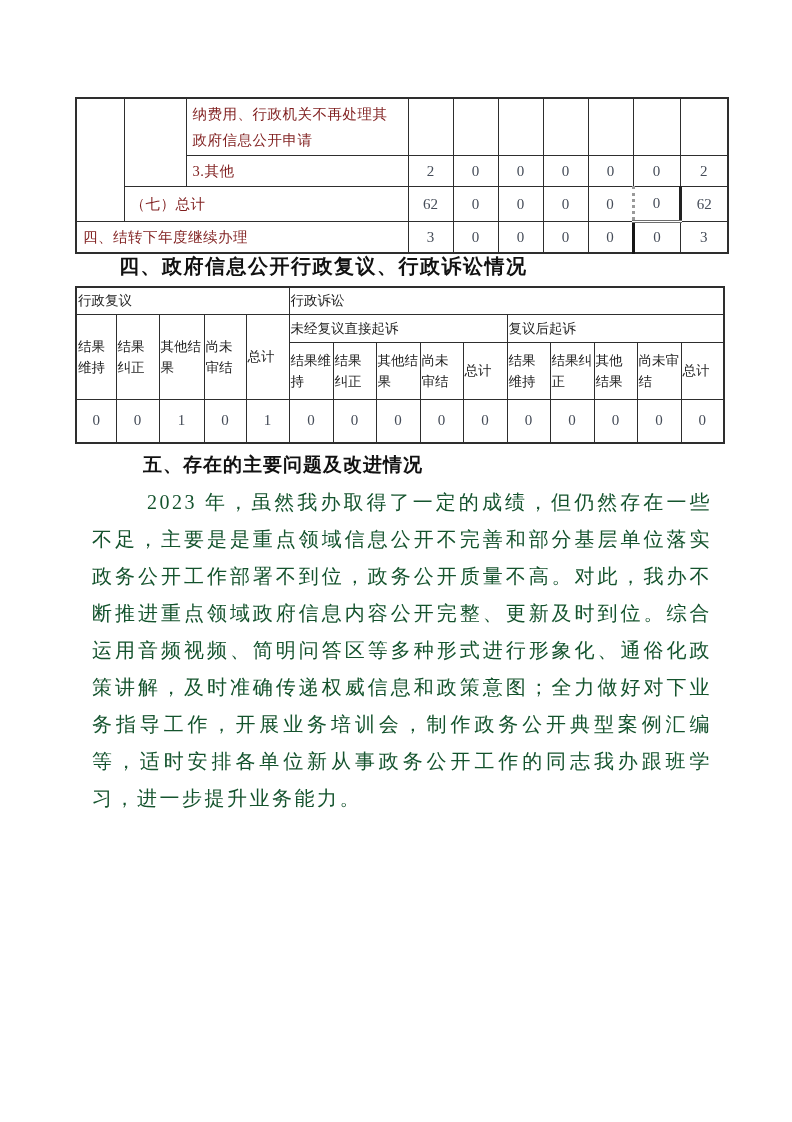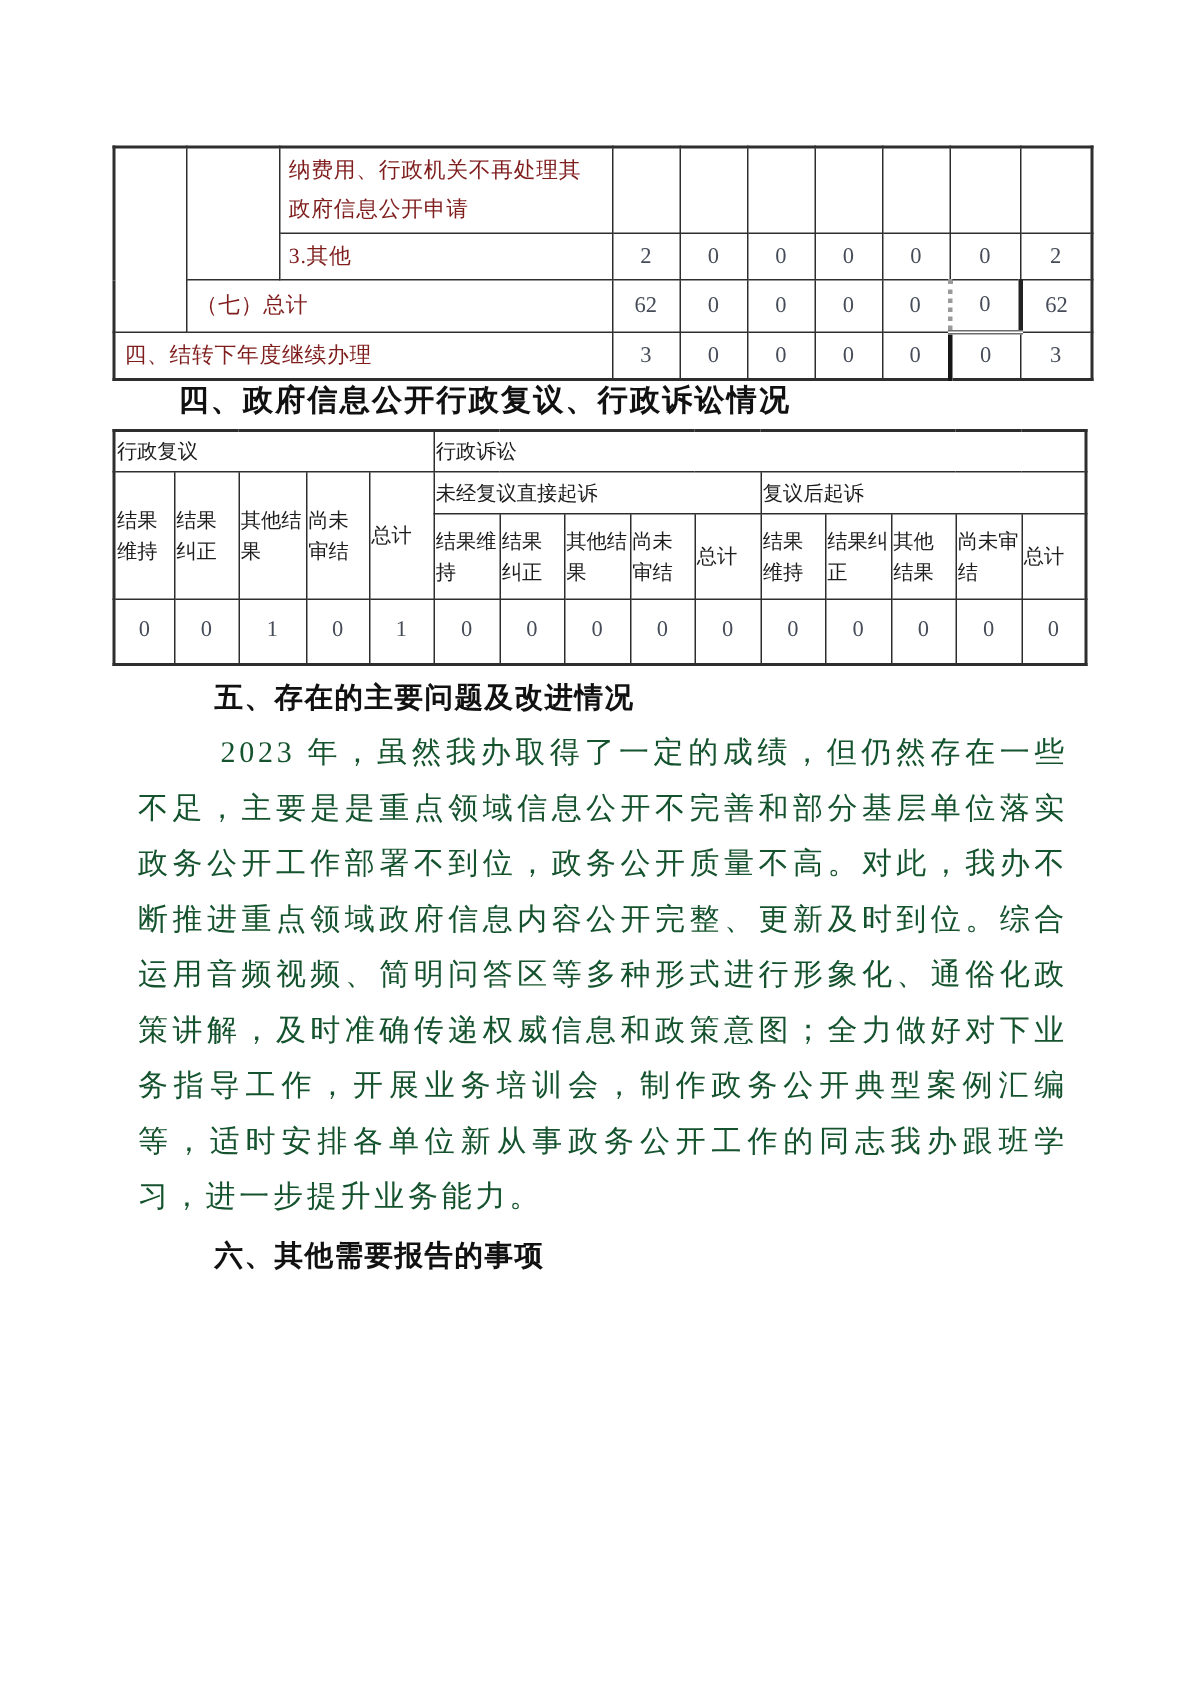--- a/index.html
+++ b/index.html
@@ -209,15 +209,14 @@
       <td class="num">0</td>
       <td class="num">0</td>
       <td class="num">0</td>
     </tr>
   </tbody>
     </table>
 
   <div class="heading h5">五、存在的主要问题及改进情况</div>
   <div class="para p5">2023 年，虽然我办取得了一定的成绩，但仍然存在一些不足，主要是是重点领域信息公开不完善和部分基层单位落实政务公开工作部署不到位，政务公开质量不高。对此，我办不断推进重点领域政府信息内容公开完整、更新及时到位。综合运用音频视频、简明问答区等多种形式进行形象化、通俗化政策讲解，及时准确传递权威信息和政策意图；全力做好对下业务指导工作，开展业务培训会，制作政务公开典型案例汇编等，适时安排各单位新从事政务公开工作的同志我办跟班学习，进一步提升业务能力。</div>
 
-  <div class="heading h6">六、其他需要报告的事项</div>
 
 </div>
 
 </body></html>

